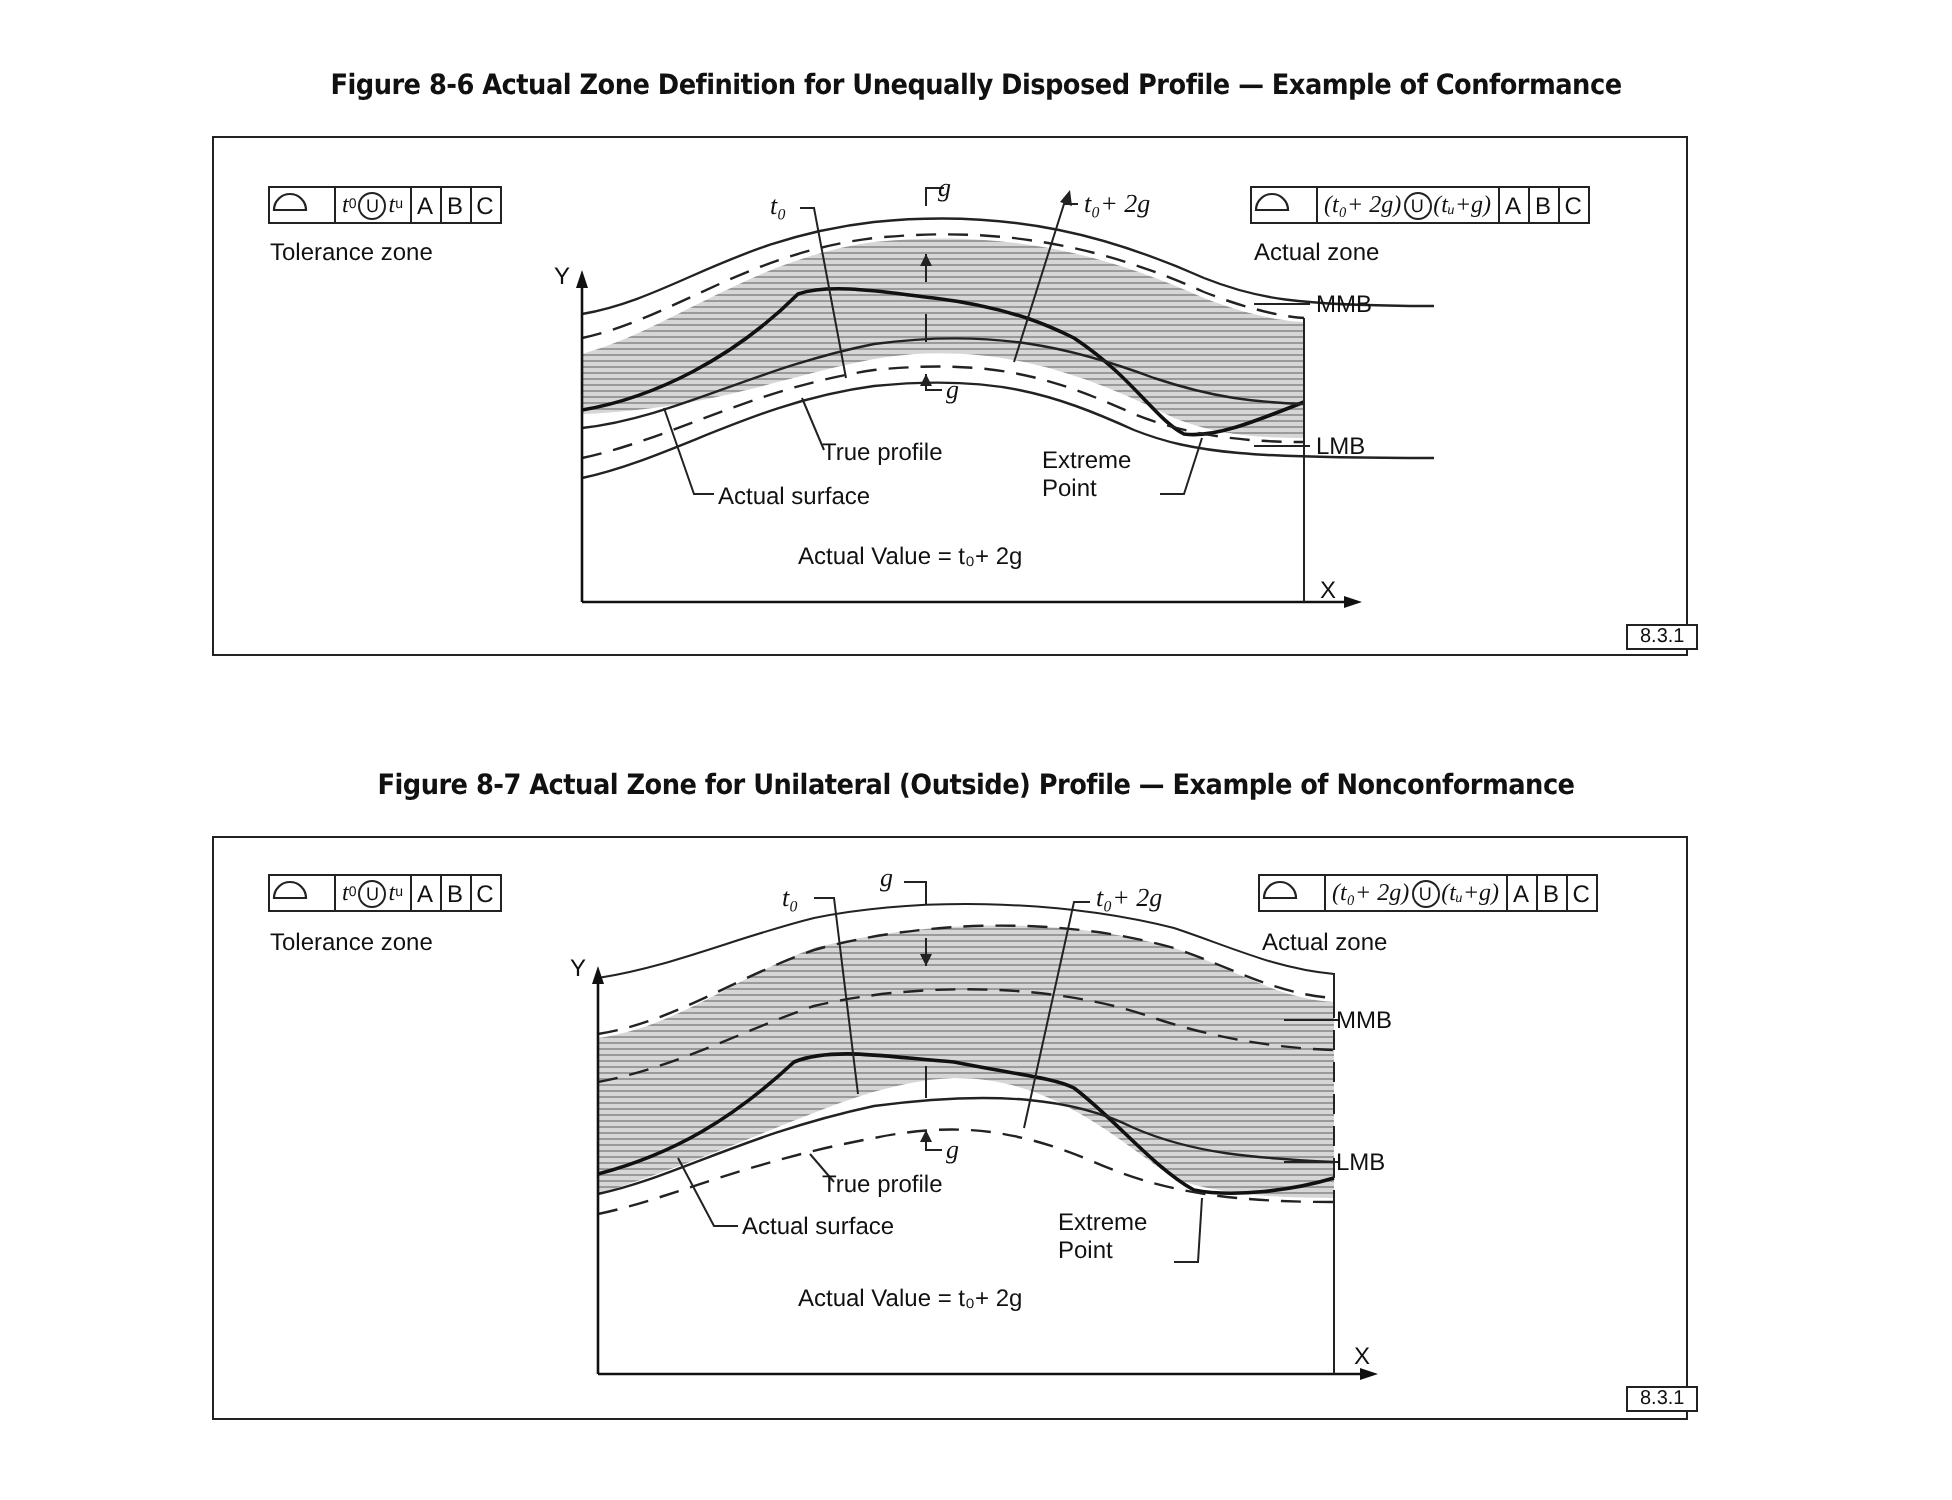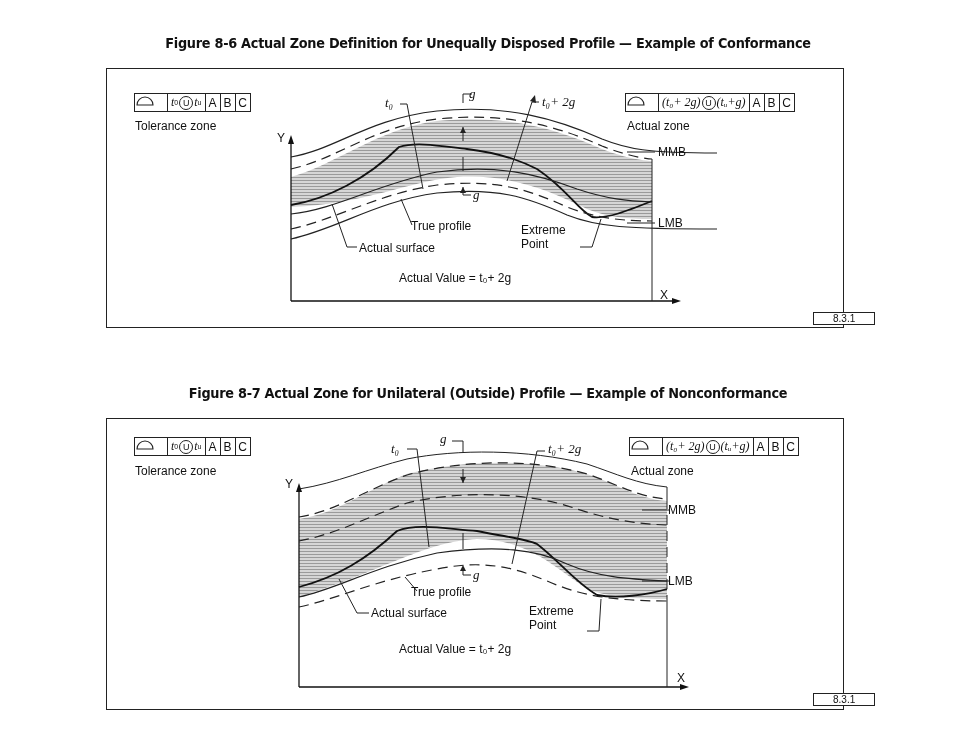--- a/index.html
+++ b/index.html
@@ -9,21 +9,21 @@
   .panel svg { position:absolute; left:0; top:0; }
   .fcf { position:absolute; display:flex; border:1px solid #222; height:17px; font-size:12px; background:#fff; }
   .fcf .cell { border-right:1px solid #222; display:flex; align-items:center; justify-content:center; padding:0 3px; white-space:nowrap; }
   .fcf .cell:last-child { border-right:none; }
   .fcf .sym { width:26px; }
   .fcf .ref { width:14px; padding:0; }
   .it { font-family:"Liberation Serif", serif; font-style:italic; }
   .circU { display:inline-block; width:12px; height:12px; border:1px solid #222; border-radius:50%; font-size:9px; line-height:12px; text-align:center; margin:0 1px; font-style:normal; font-family:"Liberation Sans", sans-serif; }
   .lbl { position:absolute; font-size:12px; white-space:nowrap; }
   .ser { font-family:"Liberation Serif", serif; font-style:italic; font-size:13px; }
-  .ref-box { position:absolute; border:1px solid #222; font-size:10px; padding:0 19px; background:#fff; }
+  .ref-box { position:absolute; border:1px solid #222; font-size:10px; padding:0 6px; background:#fff; }
 </style>
 </head>
 <body>
 
 <div class="fig-title" style="top:35px;">Figure 8-6 Actual Zone Definition for Unequally Disposed Profile — Example of Conformance</div>
 
 <div class="panel" style="left:106px; top:68px; width:736px; height:258px;">
   <svg width="736" height="258" viewBox="0 0 736 258">
     <defs>
       <pattern id="hatch1" width="3" height="3" patternUnits="userSpaceOnUse">

